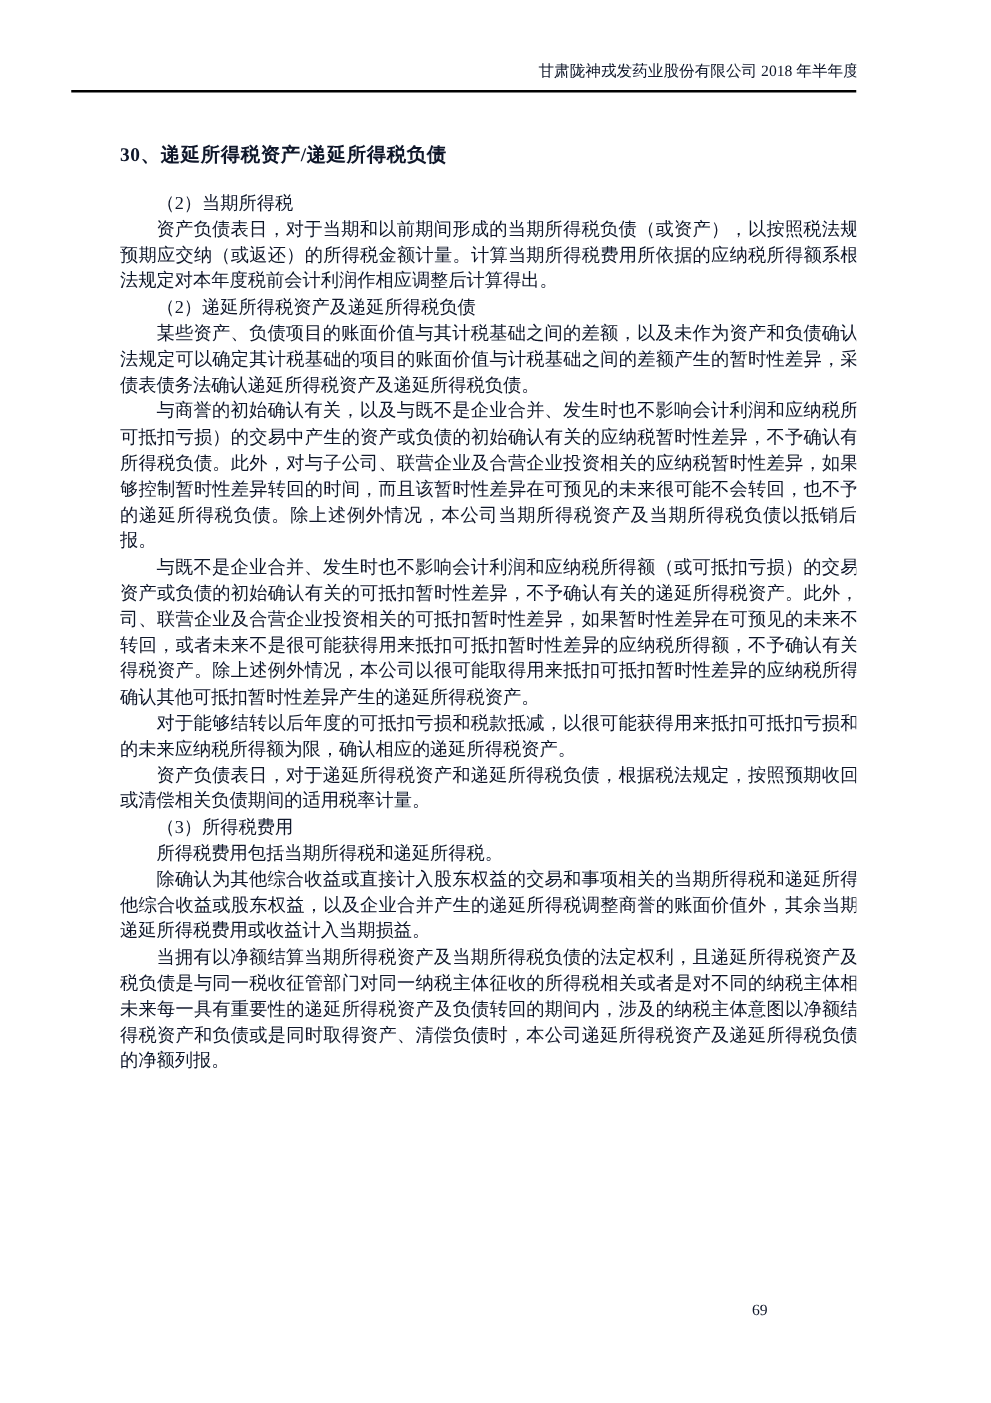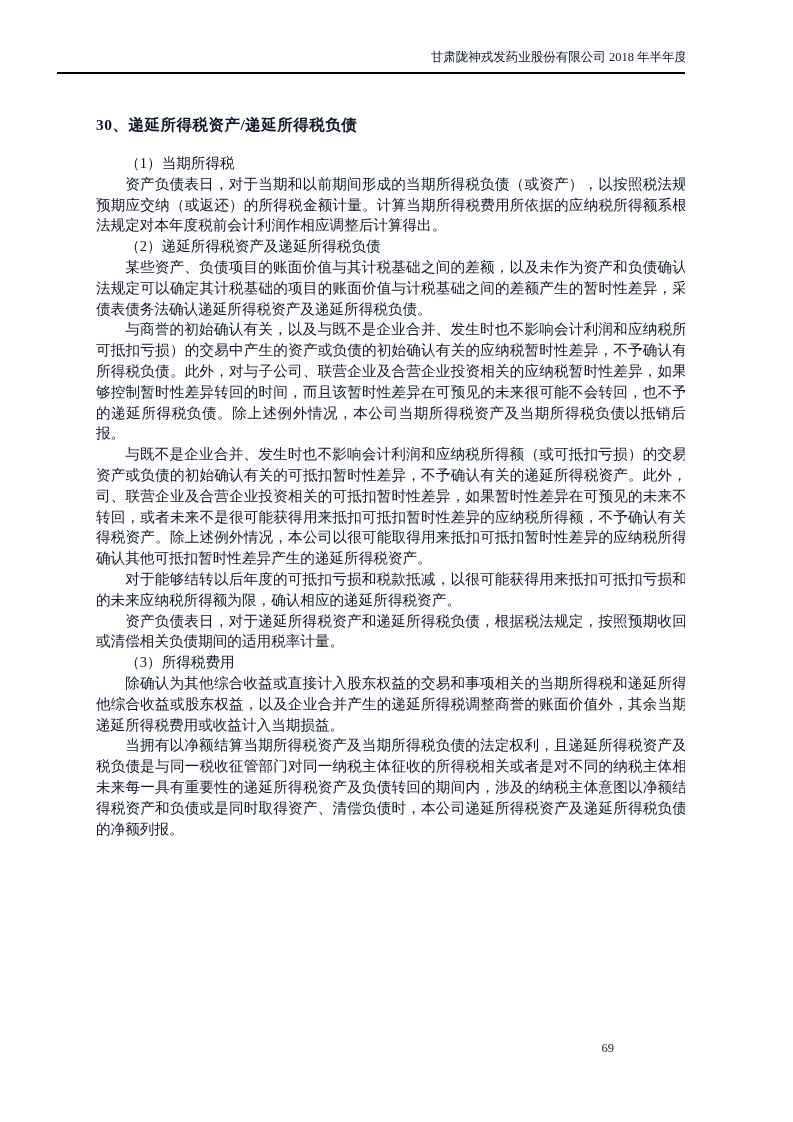--- a/index.html
+++ b/index.html
@@ -72,29 +72,30 @@
 <div class="page">
 
   <div class="header">甘肃陇神戎发药业股份有限公司 2018 年半年度报告全文</div>
 
   <div class="header-rule"></div>
 
   <div class="content">
 
     <h1 class="section-title">30、递延所得税资产/递延所得税负债</h1>
 
-    <p class="block">（1）当期所得税</p>
+    <p class="block">（2）当期所得税</p>
     <p class="block">资产负债表日，对于当期和以前期间形成的当期所得税负债（或资产），以按照税法规定计算的预期应交纳（或返还）的所得税金额计量。计算当期所得税费用所依据的应纳税所得额系根据有关税法规定对本年度税前会计利润作相应调整后计算得出。</p>
     <p class="block">（2）递延所得税资产及递延所得税负债</p>
     <p class="block">某些资产、负债项目的账面价值与其计税基础之间的差额，以及未作为资产和负债确认但按照税法规定可以确定其计税基础的项目的账面价值与计税基础之间的差额产生的暂时性差异，采用资产负债表债务法确认递延所得税资产及递延所得税负债。</p>
     <p class="block">与商誉的初始确认有关，以及与既不是企业合并、发生时也不影响会计利润和应纳税所得额（或可抵扣亏损）的交易中产生的资产或负债的初始确认有关的应纳税暂时性差异，不予确认有关的递延所得税负债。此外，对与子公司、联营企业及合营企业投资相关的应纳税暂时性差异，如果本公司能够控制暂时性差异转回的时间，而且该暂时性差异在可预见的未来很可能不会转回，也不予确认有关的递延所得税负债。除上述例外情况，本公司当期所得税资产及当期所得税负债以抵销后的净额列报。</p>
     <p class="block">与既不是企业合并、发生时也不影响会计利润和应纳税所得额（或可抵扣亏损）的交易中产生的资产或负债的初始确认有关的可抵扣暂时性差异，不予确认有关的递延所得税资产。此外，对与子公司、联营企业及合营企业投资相关的可抵扣暂时性差异，如果暂时性差异在可预见的未来不是很可能转回，或者未来不是很可能获得用来抵扣可抵扣暂时性差异的应纳税所得额，不予确认有关的递延所得税资产。除上述例外情况，本公司以很可能取得用来抵扣可抵扣暂时性差异的应纳税所得额为限，确认其他可抵扣暂时性差异产生的递延所得税资产。</p>
     <p class="block">对于能够结转以后年度的可抵扣亏损和税款抵减，以很可能获得用来抵扣可抵扣亏损和税款抵减的未来应纳税所得额为限，确认相应的递延所得税资产。</p>
     <p class="block">资产负债表日，对于递延所得税资产和递延所得税负债，根据税法规定，按照预期收回相关资产或清偿相关负债期间的适用税率计量。</p>
     <p class="block">（3）所得税费用</p>
+    <p class="block">所得税费用包括当期所得税和递延所得税。</p>
     <p class="block">除确认为其他综合收益或直接计入股东权益的交易和事项相关的当期所得税和递延所得税计入其他综合收益或股东权益，以及企业合并产生的递延所得税调整商誉的账面价值外，其余当期所得税和递延所得税费用或收益计入当期损益。</p>
     <p class="block">当拥有以净额结算当期所得税资产及当期所得税负债的法定权利，且递延所得税资产及递延所得税负债是与同一税收征管部门对同一纳税主体征收的所得税相关或者是对不同的纳税主体相关，但在未来每一具有重要性的递延所得税资产及负债转回的期间内，涉及的纳税主体意图以净额结算当期所得税资产和负债或是同时取得资产、清偿负债时，本公司递延所得税资产及递延所得税负债以抵销后的净额列报。</p>
 
   </div>
 
   <div class="page-number">69</div>
 
 </div>
 
 </body></html>

